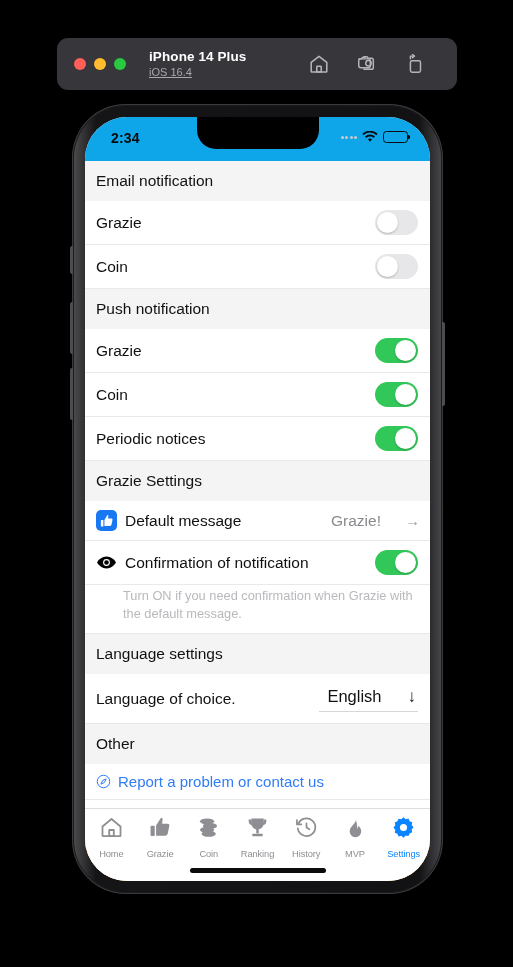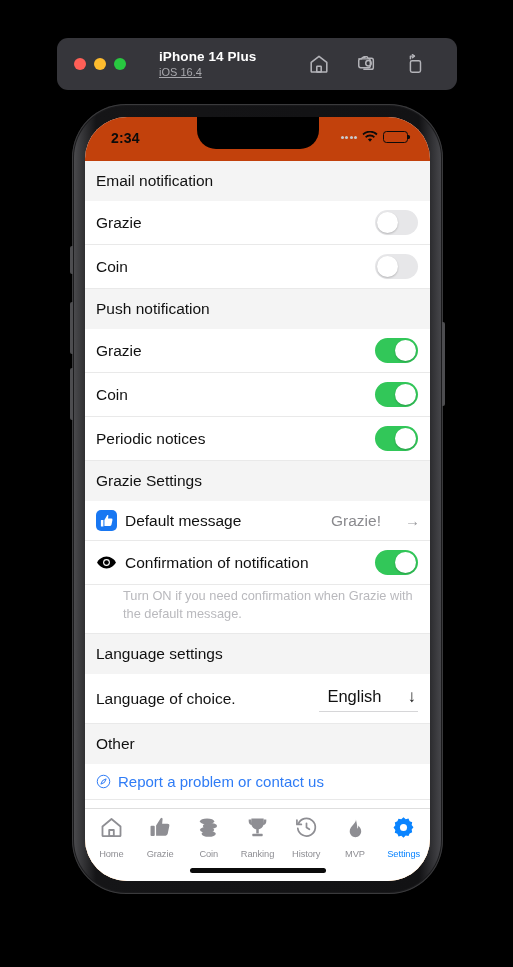--- a/index.html
+++ b/index.html
@@ -36,21 +36,21 @@
     display: flex;
     gap: 8px;
     margin-left: 17px;
   }
   .tl { width: 12px; height: 12px; border-radius: 50%; }
   .tl-red { background: #ff5f57; }
   .tl-yellow { background: #febc2e; }
   .tl-green { background: #28c840; }
 
   .sim-title-block {
-    margin-left: 33px;
+    margin-left: 23px;
     line-height: 1.15;
   }
   .sim-title {
     font-size: 13.5px;
     font-weight: bold;
     color: #ffffff;
     letter-spacing: 0.1px;
   }
   .sim-subtitle {
     font-size: 11px;
@@ -142,21 +142,21 @@
     background: #ffffff;
     display: flex;
     flex-direction: column;
   }
 
   
   .status-bar {
     position: relative;
     height: 44px;
     flex: 0 0 44px;
-    background: #c2410c;
+    background: #0ea5e9;
     display: flex;
     align-items: center;
     z-index: 4;
   }
   .status-time {
     position: absolute;
     left: 26px;
     top: 13px;
     font-size: 14px;
     font-weight: bold;

